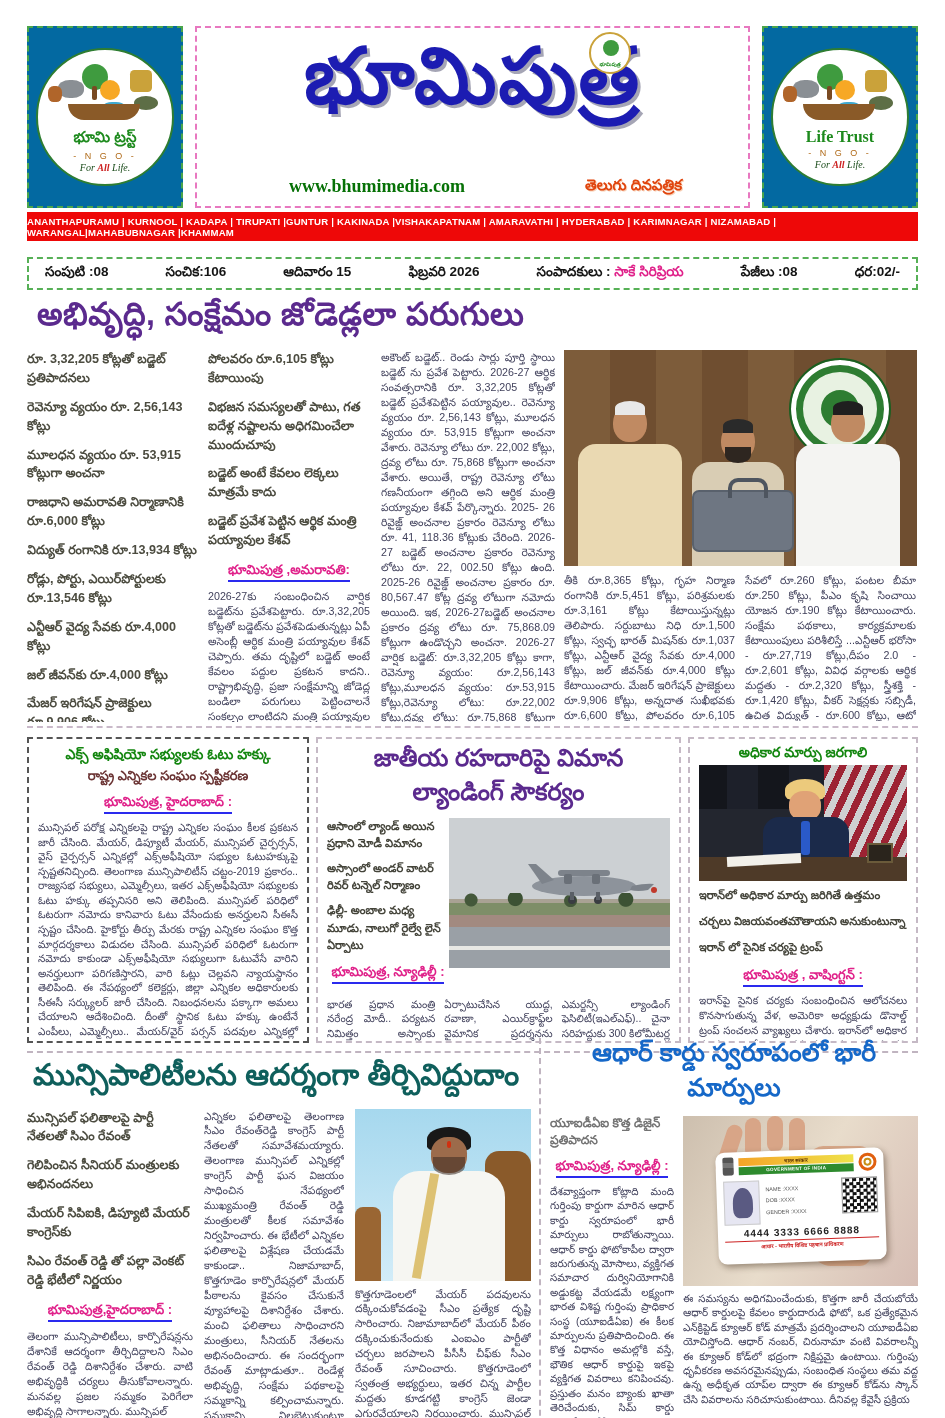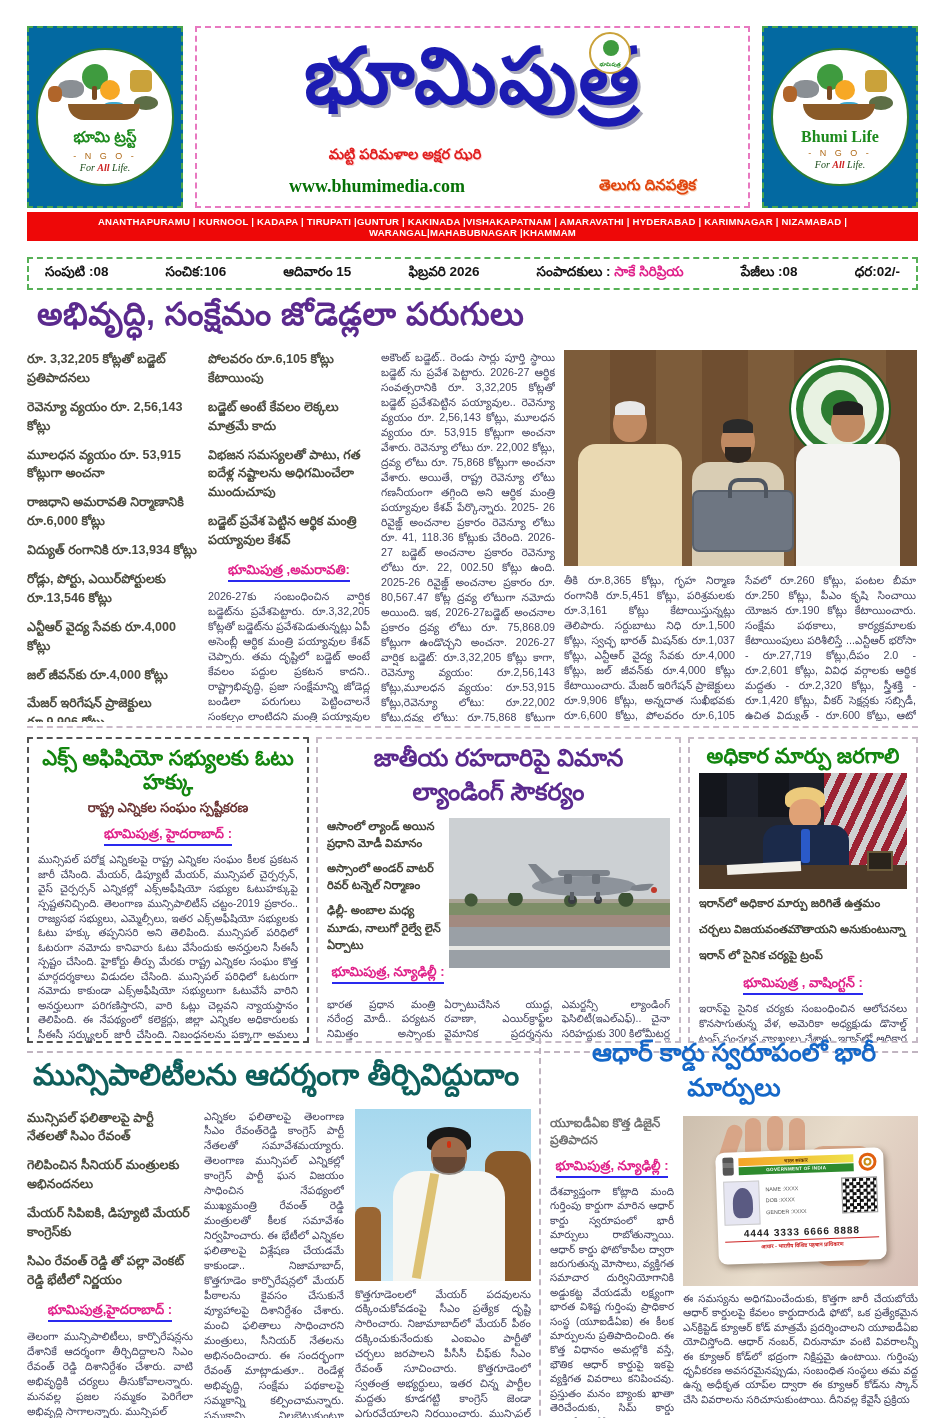--- a/index.html
+++ b/index.html
@@ -29,23 +29,23 @@
 
   .masthead-center { flex:1; border:2px dashed #e878c0; position:relative; background:#fff; }
   .masthead-title { position:absolute; top:8px; left:0; right:0; text-align:center; font-size:78px; line-height:1.05; font-weight:bold; color:#1c1cb2;
       text-shadow:3px 3px 0 rgba(30,30,70,.4), -1px -1px 0 #ffffff; letter-spacing:2px; }
   .mini-logo { position:absolute; top:4px; left:392px; width:42px; height:42px; border-radius:50%; background:#fff; border:2px solid #caa23a; overflow:hidden; }
   .mini-logo .mtree { position:absolute; left:12px; top:6px; width:16px; height:16px; border-radius:50%; background:#3f9b3f; }
   .mini-logo .mtext { position:absolute; bottom:4px; left:0; right:0; font-size:5px; color:#1d8a1d; font-weight:bold; text-align:center; }
   .masthead-tagline { position:absolute; top:118px; left:58px; width:300px; text-align:center; color:#e02020; font-weight:bold; font-size:14.5px;
       text-shadow:1px 1px 0 #ffd6d6; }
   .masthead-website { position:absolute; top:148px; left:40px; width:280px; text-align:center; color:#067106; font-weight:bold; font-size:18px; font-family:"Liberation Serif",serif; }
-  .masthead-daily { position:absolute; top:148px; right:52px; color:#e0450e; font-weight:bold; font-size:15px; text-shadow:1px 1px 0 #f8d2b8; }
-
-  .cities-bar { margin:4px 27px 16px; background:#ee0808; color:#fff; font-size:9.6px; font-weight:bold; text-align:center; padding:4px 0 3px; letter-spacing:.2px; }
+  .masthead-daily { position:absolute; top:148px; right:66px; color:#e0450e; font-weight:bold; font-size:15px; text-shadow:1px 1px 0 #f8d2b8; }
+
+  .cities-bar { margin:4px 27px 16px; background:#ee0808; color:#fff; font-size:9.6px; font-weight:bold; text-align:left; padding:4px 0 3px; letter-spacing:.2px; }
 
   .issue-bar { margin:5px 27px 0; border:2px dashed #56b056; display:flex; justify-content:space-between; align-items:center; padding:5px 16px; font-size:13.5px; font-weight:bold; color:#151515; }
   .issue-bar .editor-name { color:#e0218a; }
 
   
   .bt { font-size:10.7px; color:#3f3f5a; text-align:justify; line-height:1.4; }
   .bul { font-size:12.6px; font-weight:bold; color:#4c4c40; line-height:1.5; margin-bottom:10px; }
   .bul.small { font-size:11.4px; margin-bottom:8px; color:#44443a; }
   .byline { text-align:center; margin:6px 0 9px; }
   .byline span { font-size:13px; font-weight:bold; color:#e0218a; border-bottom:2px solid #2a2aee; padding-bottom:3px; }
@@ -73,21 +73,21 @@
   .fig .body { border-radius:18px 18px 0 0; }
   .fig1 { left:14px; width:104px; } .fig1 .hair { background:#e8e8e8; } .fig1 .body { height:122px; background:#ead9b2; }
   .fig2 { left:128px; width:92px; } .fig2 .hair { background:#2a2a2a; } .fig2 .beard { position:absolute; bottom:-3px; left:4px; right:4px; height:16px; border-radius:0 0 50% 50%; background:#2e2620; } .fig2 .body { height:104px; background:#d9cdb4; }
   .fig3 { left:232px; width:104px; } .fig3 .hair { background:#1f1f1f; } .fig3 .body { height:122px; background:#f4f4f2; }
   .briefcase { position:absolute; left:128px; bottom:14px; width:102px; height:62px; background:#6e7682; border:2px solid #59616c; border-radius:7px; }
   .briefcase:before { content:""; position:absolute; top:-14px; left:34px; width:32px; height:16px; border:4px solid #4e555f; border-bottom:none; border-radius:10px 10px 0 0; }
 
   
   .row2 { display:flex; gap:7px; margin:9px 27px 0; height:306px; }
   .box1 { width:282px; border:2px dashed #555; padding:7px 9px; overflow:hidden; }
-  .h-green { font-size:21px; color:#13860f; font-weight:bold; text-align:center; line-height:1.15; }
+  .h-green { font-size:14px; color:#13860f; font-weight:bold; text-align:center; line-height:1.15; }
   .subhead { font-size:13px; font-weight:bold; color:#6b3434; text-align:center; margin:6px 0 2px; }
   .box1 .bt { font-size:10.4px; }
   .box2 { flex:1; border:2px dashed #c5b9c5; padding:3px 9px; overflow:hidden; }
   .h-purple2 { font-size:24px; color:#5b2a8e; font-weight:bold; text-align:center; margin:2px 0 6px; }
   .hw-top { display:flex; }
   .hw-left { width:122px; }
   .photo-plane { flex:1; height:150px; background:linear-gradient(180deg,#ccd0d3 0 54%, #a9a294 54% 57%, #7e8e68 57% 65%, #a28a80 65% 73%, #9aa0a6 73% 100%); }
   .photo-plane .treeline { position:absolute; top:50%; left:0; right:0; height:14px; background:radial-gradient(circle at 10% 50%, #44583a 0 6px, transparent 7px), radial-gradient(circle at 30% 40%, #3c5234 0 7px, transparent 8px), radial-gradient(circle at 55% 55%, #44583a 0 6px, transparent 7px), radial-gradient(circle at 80% 45%, #3c5234 0 7px, transparent 8px); }
   .photo-plane .runwayline { position:absolute; bottom:18px; left:0; right:0; height:4px; background:#e8e8e4; }
   .photo-plane svg { position:absolute; right:6px; top:38px; }
@@ -179,39 +179,38 @@
         <div class="logo-motto"><span>For </span><b>All </b><span>Life.</span></div>
       </div>
     </div>
 
     <div class="masthead-center">
       <div class="masthead-title">భూమిపుత్ర</div>
       <div class="mini-logo">
         <span class="mtree"></span>
         <span class="mtext">భూమిపుత్ర</span>
       </div>
-      <div class="masthead-tagline">మట్టి పరిమళాల అక్షర ఝరి</div>
       <div class="masthead-website">www.bhumimedia.com</div>
       <div class="masthead-daily">తెలుగు దినపత్రిక</div>
     </div>
 
     <div class="logo-box">
       <div class="logo-circle">
         <div class="logo-art">
           <span class="la tree"></span>
           <span class="la trunk"></span>
           <span class="la sun"></span>
           <span class="la eleph"></span>
           <span class="la dog"></span>
           <span class="la scales"></span>
           <span class="la rock"></span>
           <span class="la river"></span>
           <span class="la hand"></span>
         </div>
-        <div class="logo-name-en">Bhumi Life</div>
+        <div class="logo-name-en">Life Trust</div>
         <div class="logo-ngo">- N G O -</div>
         <div class="logo-motto"><span>For </span><b>All </b><span>Life.</span></div>
       </div>
     </div>
   </header>
 
   <div class="cities-bar">ANANTHAPURAMU | KURNOOL |  KADAPA | TIRUPATI |GUNTUR | KAKINADA |VISHAKAPATNAM | AMARAVATHI | HYDERABAD | KARIMNAGAR | NIZAMABAD | WARANGAL|MAHABUBNAGAR |KHAMMAM</div>
 
   <div class="issue-bar">
     <span>సంపుటి :08</span>
@@ -234,22 +233,22 @@
           <div class="bul">రాజధాని అమరావతి నిర్మాణానికి రూ.6,000 కోట్లు</div>
           <div class="bul">విద్యుత్ రంగానికి రూ.13,934 కోట్లు</div>
           <div class="bul">రోడ్లు, పోర్టు, ఎయిర్‌పోర్టులకు రూ.13,546 కోట్లు</div>
           <div class="bul">ఎన్టీఆర్ వైద్య సేవకు రూ.4,000 కోట్లు</div>
           <div class="bul">జల్ జీవన్‌కు రూ.4,000 కోట్లు</div>
           <div class="bul">మేజర్ ఇరిగేషన్ ప్రాజెక్టులు రూ.9,906 కోట్లు</div>
 
         </div>
         <div class="colB">
           <div class="bul">పోలవరం రూ.6,105 కోట్లు కేటాయింపు</div>
+          <div class="bul">విభజన సమస్యలతో పాటు, గత ఐదేళ్ల నష్టాలను అధిగమించేలా ముందుచూపు</div>
           <div class="bul">బడ్జెట్ అంటే కేవలం లెక్కలు మాత్రమే కాదు</div>
-          <div class="bul">విభజన సమస్యలతో పాటు, గత ఐదేళ్ల నష్టాలను అధిగమించేలా ముందుచూపు</div>
           <div class="bul">బడ్జెట్ ప్రవేశ పెట్టిన ఆర్థిక మంత్రి పయ్యావుల కేశవ్</div>
           <div class="byline"><span>భూమిపుత్ర ,అమరావతి:</span></div>
           <p class="bt">2026-27కు సంబంధించిన వార్షిక బడ్జెట్‌ను ప్రవేశపెట్టారు. రూ.3,32,205 కోట్లతో బడ్జెట్‌ను ప్రవేశపెడుతున్నట్లు ఏపీ అసెంబ్లీ ఆర్థిక మంత్రి పయ్యావుల కేశవ్ చెప్పారు. తమ దృష్టిలో బడ్జెట్ అంటే కేవలం పద్దుల ప్రకటన కాదని.. రాష్ట్రాభివృద్ధి, ప్రజా సంక్షేమాన్ని జోడెద్ల బండిలా పరుగులు పెట్టించాలనే సంకల్పం లాంటిదని మంత్రి పయ్యావుల పేర్కొన్నారు. వరుసగా మూడోసారి ఆయన బడ్జెట్‌ని ప్రవేశ పెట్టారు. ఒకసారి ఓటాన్</p>
         </div>
         <p class="bt colC">అకౌంట్ బడ్జెట్.. రెండు సార్లు పూర్తి స్థాయి బడ్జెట్ ను ప్రవేశ పెట్టారు. 2026-27 ఆర్థిక సంవత్సరానికి రూ. 3,32,205 కోట్లతో బడ్జెట్ ప్రవేశపెట్టిన పయ్యావుల.. రెవెన్యూ వ్యయం రూ. 2,56,143 కోట్లు, మూలధన వ్యయం రూ. 53,915 కోట్లుగా అంచనా వేశారు. రెవెన్యూ లోటు రూ. 22,002 కోట్లు, ద్రవ్య లోటు రూ. 75,868 కోట్లుగా అంచనా వేశారు. అయితే, రాష్ట్ర రెవెన్యూ లోటు గణనీయంగా తగ్గింది అని ఆర్థిక మంత్రి పయ్యావుల కేశవ్ పేర్కొన్నారు. 2025- 26 రివైజ్డ్ అంచనాల ప్రకారం రెవెన్యూ లోటు రూ. 41, 118.36 కోట్లుకు చేరింది. 2026-27 బడ్జెట్ అంచనాల ప్రకారం రెవెన్యూ లోటు రూ. 22, 002.50 కోట్లు ఉంది. 2025-26 రివైజ్డ్ అంచనాల ప్రకారం రూ. 80,567.47 కోట్ల ద్రవ్య లోటుగా నమోదు అయింది. ఇక, 2026-27బడ్జెట్ అంచనాల ప్రకారం ద్రవ్య లోటు రూ. 75,868.09 కోట్లుగా ఉండొచ్చని అంచనా. 2026-27 వార్షిక బడ్జెట్: రూ.3,32,205 కోట్లు కాగా, రెవెన్యూ వ్యయం: రూ.2,56,143 కోట్లు,మూలధన వ్యయం: రూ.53,915 కోట్లు,రెవెన్యూ లోటు: రూ.22,002 కోట్లు,ద్రవ్య లోటు: రూ.75,868 కోట్లుగా చూపారు. ప్రధానంగా రాజధాని అమరావతి నిర్మాణానికి రూ.6,000 కోట్లు, విద్యుత్ రంగానికి రూ.13,934 కోట్లు, రోడ్లు, పోర్టు, ఎయిర్‌పోర్టులకు రూ.13,546 కోట్లు, 'మీకీ జీ రామ్</p>
       </div>
 
       <div class="lead-right">
         <div class="photo photo-budget">
           <div class="ap-seal"></div>

